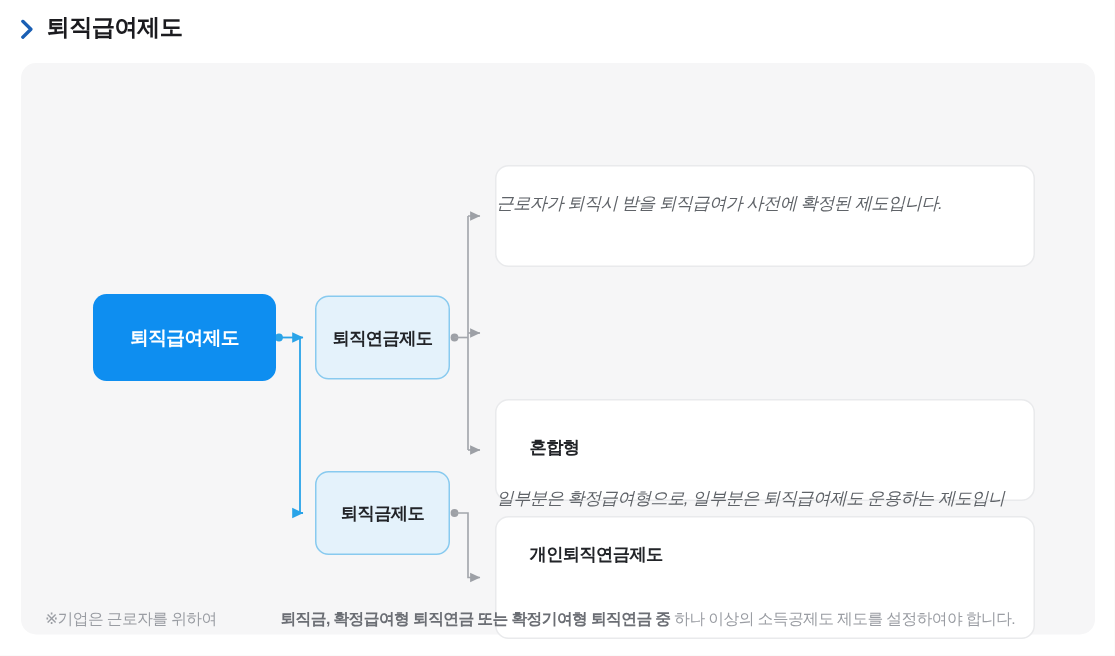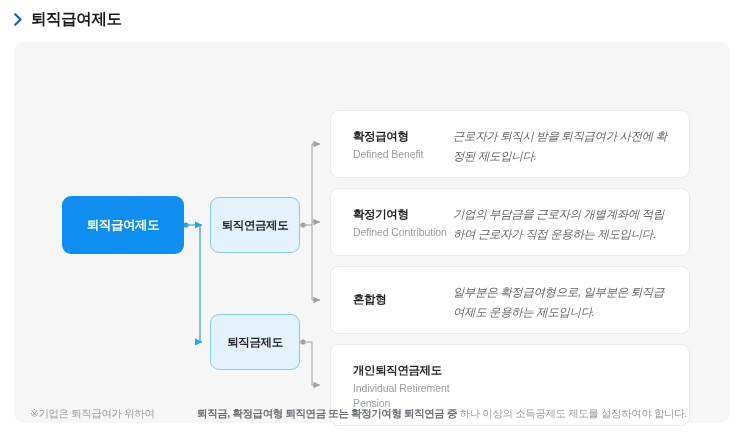--- a/index.html
+++ b/index.html
@@ -147,21 +147,21 @@
   .card-desc {
     font-size: 11.5px;
     color: #5f6368;
     letter-spacing: -0.4px;
     line-height: 1.75;
     padding-right: 16px;
     font-style: italic;
   }
   .card-1 { top: 68px;  height: 68px; }
   .card-2 { top: 146px; height: 68px; }
-  .card-3 { top: 224px; height: 68px; }
+  .card-3 { top: 224px; height: 68px; flex-direction: column; }
   .card-4 { top: 302px; height: 82px; gap: 12px; }
 
   .card-1 .card-label,
   .card-2 .card-label,
   .card-3 .card-label { padding-top: 17px; }
   .card-4 .card-label { padding-top: 17px; }
   .card-1 .card-desc,
   .card-2 .card-desc,
   .card-3 .card-desc { padding-top: 15px; }
   .card-4 .card-desc { padding-top: 15px; }
@@ -237,47 +237,35 @@
     </div>
 
     <div class="node node-l2 node-severance">
       <span>퇴직금제도</span>
     </div>
     <div class="node node-l2 node-pension">
       <span>퇴직연금제도</span>
     </div>
 
     <div class="card card-1">
-      <div class="card-label">
-        <div class="card-title">확정급여형</div>
-        <div class="card-sub">Defined Benefit</div>
-      </div>
       <div class="card-desc">근로자가 퇴직시 받을 퇴직급여가 사전에 확정된 제도입니다.</div>
     </div>
 
-    <div class="card card-2">
-      <div class="card-label">
-        <div class="card-title">확정기여형</div>
-        <div class="card-sub">Defined Contribution</div>
-      </div>
-      <div class="card-desc">기업의 부담금을 근로자의 개별계좌에 적립하여 근로자가 직접 운용하는 제도입니다.</div>
-    </div>
 
     <div class="card card-3">
       <div class="card-label">
         <div class="card-title">혼합형</div>
       </div>
       <div class="card-desc">일부분은 확정급여형으로, 일부분은 퇴직급여제도 운용하는 제도입니다.</div>
     </div>
 
     <div class="card card-4">
       <div class="card-label">
         <div class="card-title">개인퇴직연금제도</div>
-        <div class="card-sub">Individual Retirement Pension</div>
       </div>
     </div>
 
   </div>
 </div>
 
 <div class="footnote">
-  <span>※</span><span>기업은 퇴직급여가 위하여 </span><b>퇴직금, 확정급여형 퇴직연금 또는 확정기여형 퇴직연금 중</b><span> 하나 이상의 소득공제도 제도를 설정하여야 합니다.</span>
+  <span>※</span><span>기업은 근로자를 위하여 </span><b>퇴직금, 확정급여형 퇴직연금 또는 확정기여형 퇴직연금 중</b><span> 하나 이상의 소득공제도 제도를 설정하여야 합니다.</span>
 </div>
 
 </body></html>

